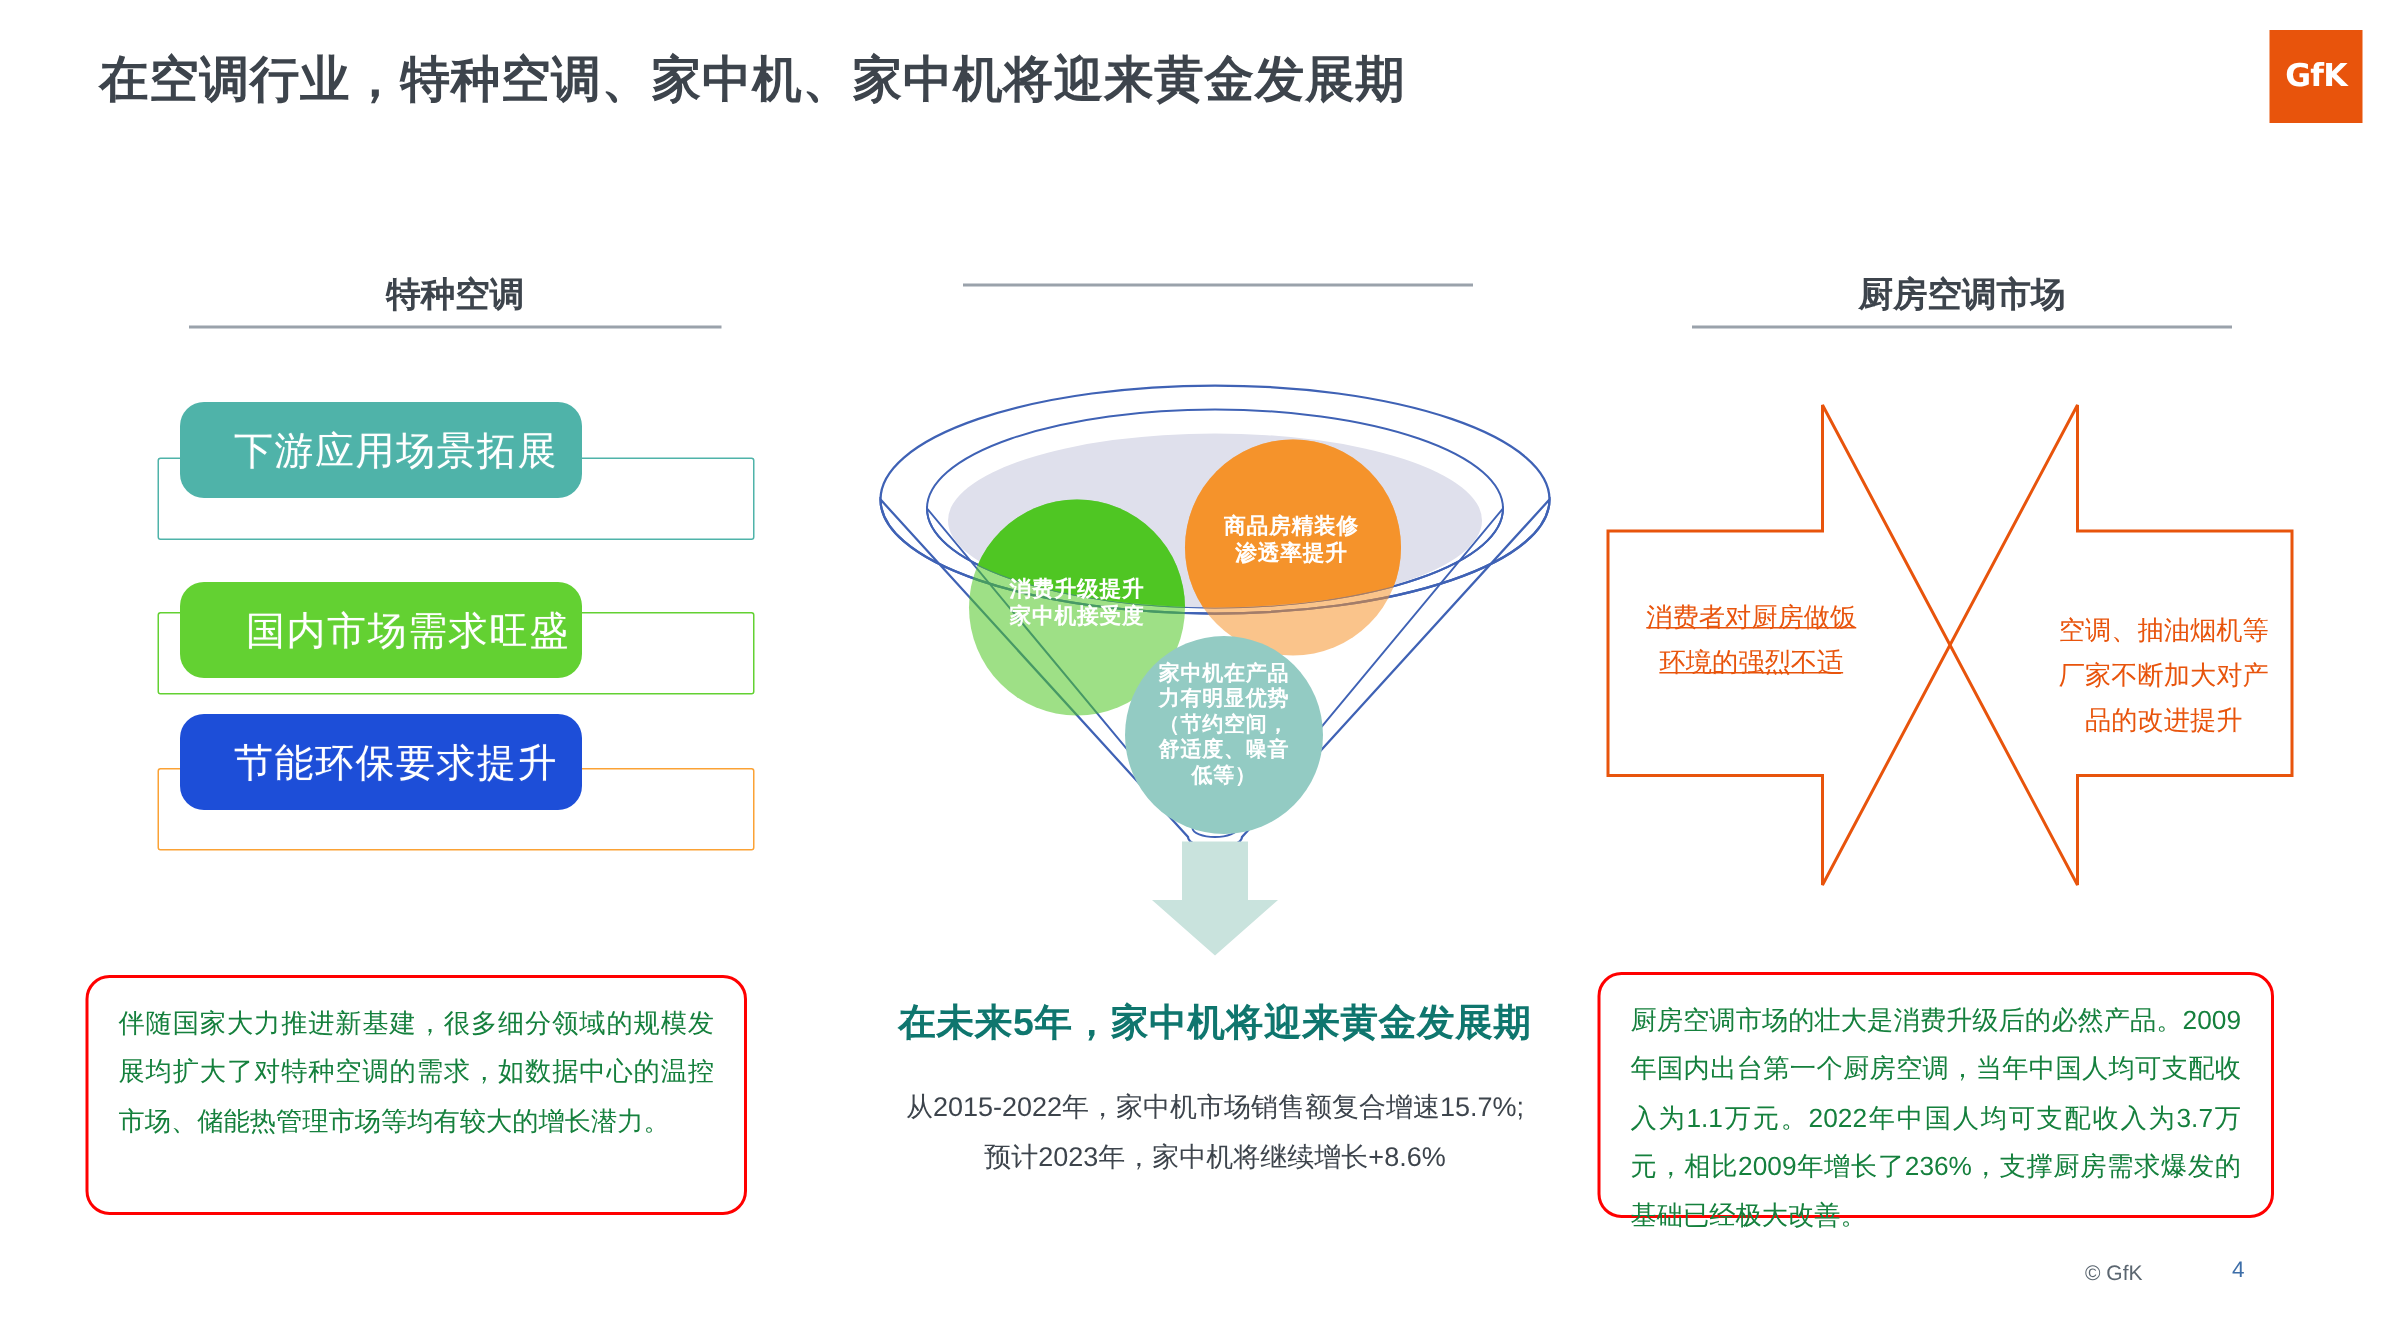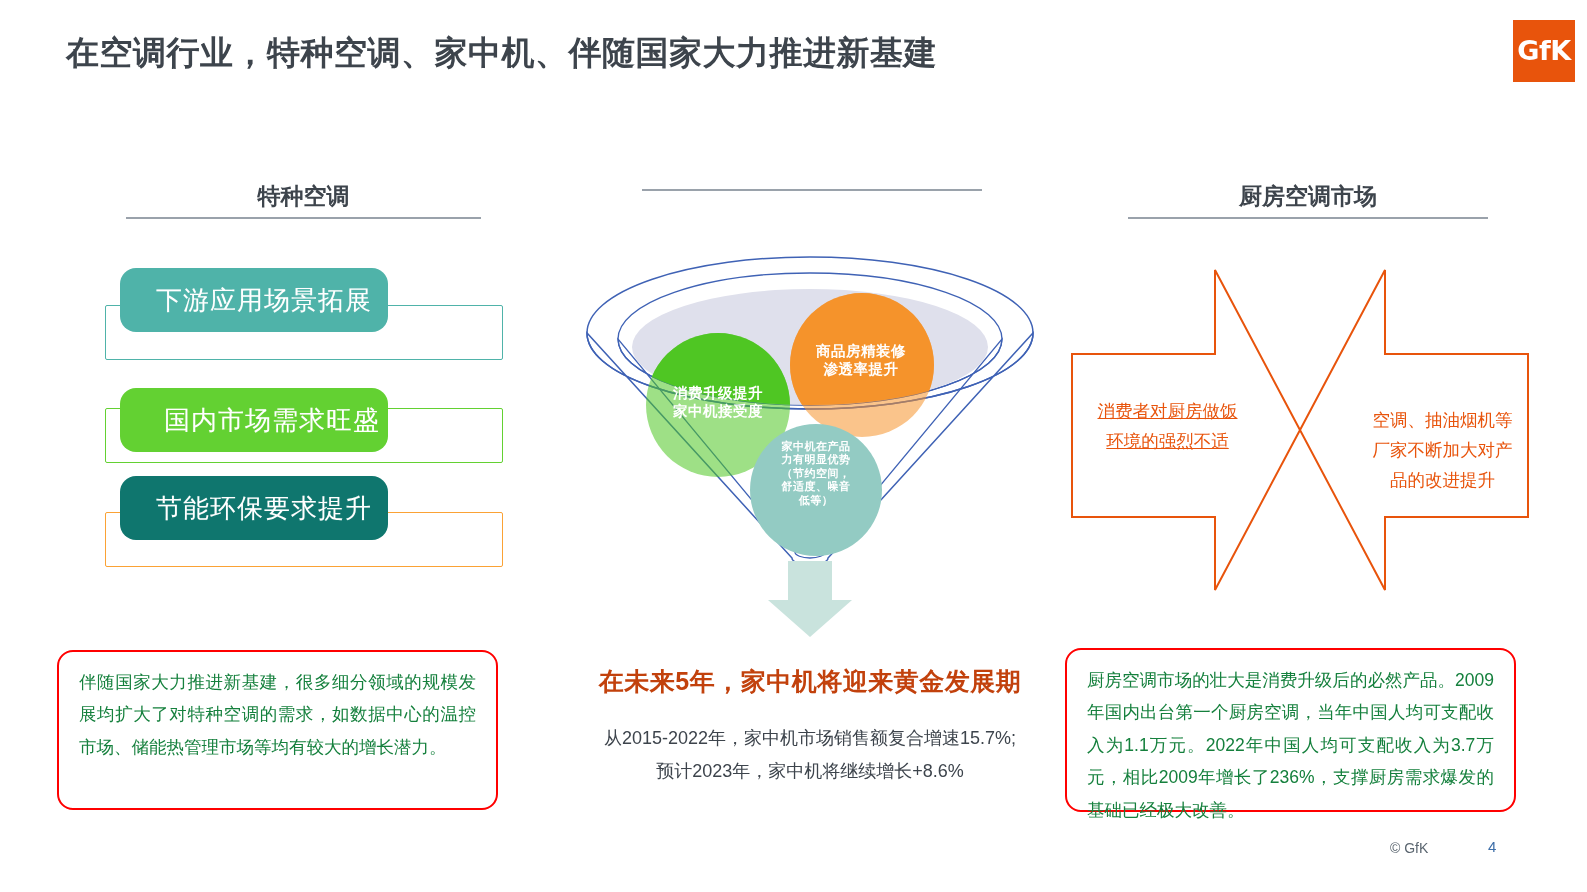--- a/index.html
+++ b/index.html
@@ -14,21 +14,21 @@
   .title{
     position:absolute;left:66px;top:32px;width:1300px;
     font-size:33px;font-weight:bold;color:#3d444c;
     letter-spacing:0.5px;line-height:1.25;
   }
   .logo{
     position:absolute;right:12px;top:20px;width:62px;height:62px;
     background:#e8540c;display:flex;align-items:center;justify-content:center;
   }
   .logo-text{
-    color:#fff;font-size:27px;font-weight:bold;letter-spacing:-0.5px;
+    color:#fff;font-size:21px;font-weight:bold;letter-spacing:-0.5px;
     font-family:"DejaVu Sans",sans-serif;line-height:1;
     transform:translateY(-1px);
   }
 
   
   .col-head{position:absolute;text-align:center;}
   .col-head .ch-text{
     font-size:23px;font-weight:bold;color:#3d444c;line-height:1.2;
     white-space:nowrap;
   }
@@ -65,25 +65,25 @@
 
   
   .funnel-wrap{position:absolute;left:560px;top:225px;width:500px;height:420px;}
   .funnel-svg{position:absolute;left:0;top:0;}
   .circ-label{
     position:absolute;color:#fff;font-weight:bold;text-align:center;
     line-height:1.22;pointer-events:none;letter-spacing:.5px;
   }
   #lbl-green{left:88px;top:160px;width:140px;font-size:14.5px;}
   #lbl-orange{left:231px;top:118px;width:140px;font-size:14.5px;}
-  #lbl-teal{left:193px;top:215px;width:126px;font-size:11px;text-align:center;}
+  #lbl-teal{left:193px;top:215px;width:126px;font-size:14px;text-align:center;}
 
   .mid-headline{
     position:absolute;left:560px;top:665px;width:500px;text-align:center;
-    font-size:25px;font-weight:bold;color:#c2410c;letter-spacing:.5px;
+    font-size:25px;font-weight:bold;color:#0f766e;letter-spacing:.5px;
     white-space:nowrap;
   }
   .mid-sub{
     position:absolute;left:540px;top:722px;width:540px;text-align:center;
     font-size:18px;color:#3d444c;line-height:1.85;
   }
 
   
   .arrows-wrap{position:absolute;left:1060px;top:250px;width:480px;height:360px;}
   .arrow-text{
@@ -100,21 +100,21 @@
   .foot-page{
     position:absolute;left:1488px;top:838px;font-size:15px;color:#3d6ea8;
     font-weight:500;
   }
 </style>
 </head>
 <body>
 
 <div class="slide">
 
-  <div class="title">在空调行业，特种空调、家中机、伴随国家大力推进新基建</div>
+  <div class="title">在空调行业，特种空调、家中机、家中机将迎来黄金发展期</div>
 
   <div class="logo">
     <span class="logo-text">GfK</span>
   </div>
 
   <div class="col-head" id="colhead-1">
     <div class="ch-text">特种空调</div>
     <div class="ch-rule"></div>
   </div>
   <div class="col-head" id="colhead-2">
@@ -134,21 +134,21 @@
 
   <div class="badge-group">
     <div class="badge-outline" style="left:105px;top:408px;width:396px;height:53px;border-color:#63d132;"></div>
     <div class="badge-pill" style="left:120px;top:388px;width:268px;height:64px;background:#63d132;justify-content:center;">
       <span>国内市场需求旺盛</span>
     </div>
   </div>
 
   <div class="badge-group">
     <div class="badge-outline" style="left:105px;top:512px;width:396px;height:53px;border-color:#fba235;"></div>
-    <div class="badge-pill" style="left:120px;top:476px;width:268px;height:64px;background:#0f766e;">
+    <div class="badge-pill" style="left:120px;top:476px;width:268px;height:64px;background:#1d4ed8;">
       <span>节能环保要求提升</span>
     </div>
   </div>
 
   <div class="note" style="left:57px;top:650px;width:441px;height:160px;">
     <p>伴随国家大力推进新基建，很多细分领域的规模发展均扩大了对特种空调的需求，如数据中心的温控市场、储能热管理市场等均有较大的增长潜力。</p>
   </div>
 
   <div class="funnel-wrap">
     <svg class="funnel-svg" width="500" height="420" viewBox="0 0 500 420">

